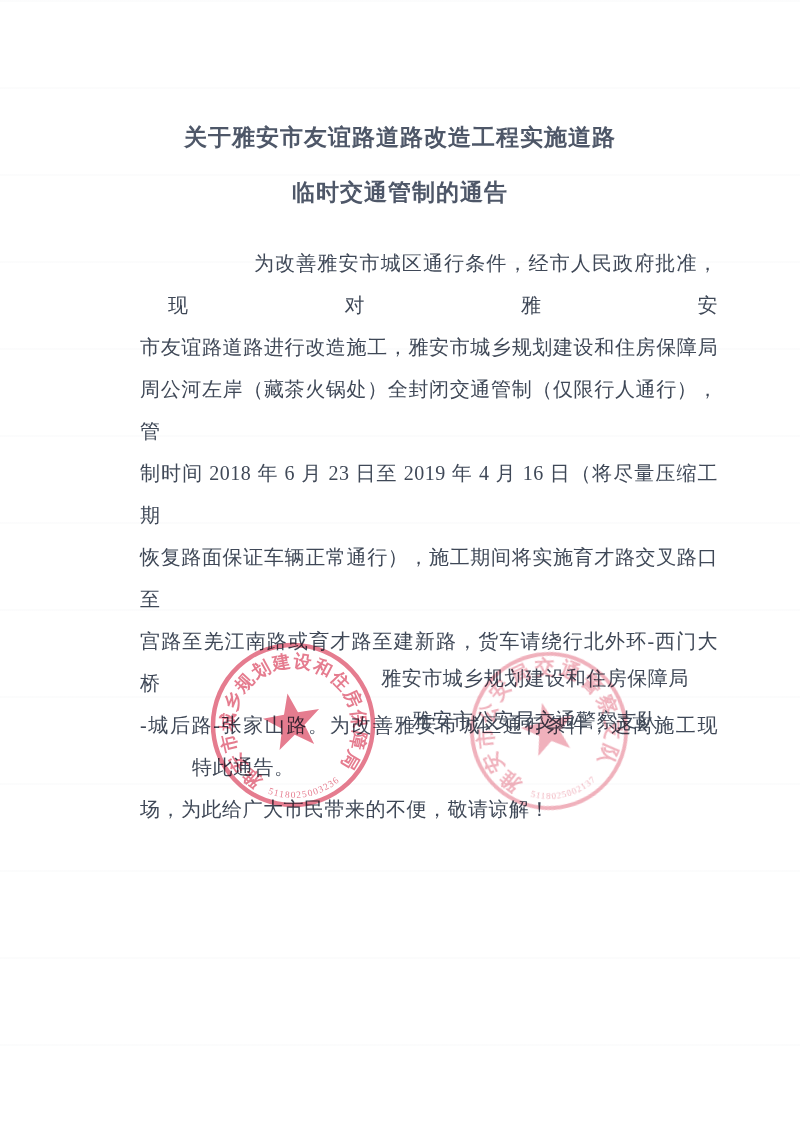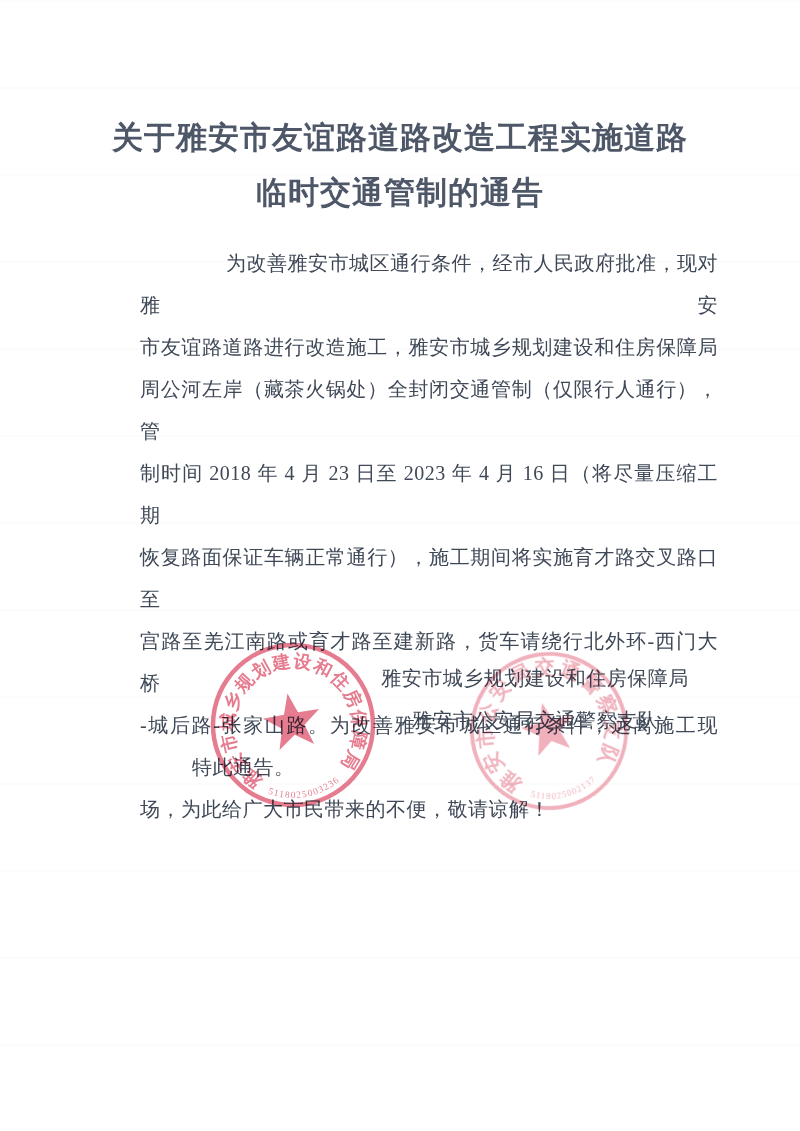--- a/index.html
+++ b/index.html
@@ -14,32 +14,32 @@
     position: absolute; inset: 0; pointer-events: none;
     background:
       repeating-linear-gradient(180deg,
         rgba(185,192,200,0.05) 0px, rgba(185,192,200,0.05) 2px,
         rgba(255,255,255,0) 2px, rgba(255,255,255,0) 87px);
   }
   .title-block {
     position: absolute; top: 110px; left: 60px; right: 60px;
     text-align: center;
     color: #4e5768;
-    font-size: 31px; font-weight: bold;
+    font-size: 23px; font-weight: bold;
     line-height: 55px;
     letter-spacing: 1px;
   }
   .body-block {
     position: absolute; top: 242px; left: 140px; width: 578px;
     color: #3f4857;
     font-size: 20px; line-height: 42px;
     letter-spacing: 0.5px;
   }
   .bline { text-align: justify; text-align-last: justify; }
-  .bline.first { text-indent: 86px; }
+  .bline.first { text-indent: 86px; margin-left: 28px; }
   .bline.noj { text-align: left; text-align-last: auto; }
   .bline.closing { text-indent: 52px; }
   .signature-block {
     position: absolute; top: 657px; left: 375px; width: 320px;
     text-align: center;
     color: #3f4857;
     font-size: 20px; line-height: 42px;
     letter-spacing: 0.5px;
   }
   .seal {
@@ -61,21 +61,21 @@
 
 <div class="title-block">
   <div>关于雅安市友谊路道路改造工程实施道路</div>
   <div>临时交通管制的通告</div>
 </div>
 
 <div class="body-block">
   <div class="bline first">为改善雅安市城区通行条件，经市人民政府批准，现对雅安</div>
   <div class="bline">市友谊路道路进行改造施工，雅安市城乡规划建设和住房保障局</div>
   <div class="bline">周公河左岸（藏茶火锅处）全封闭交通管制（仅限行人通行），管</div>
-  <div class="bline">制时间 2018 年 4 月 23 日至 2023 年 4 月 16 日（将尽量压缩工期</div>
+  <div class="bline">制时间 2018 年 6 月 23 日至 2019 年 4 月 16 日（将尽量压缩工期</div>
   <div class="bline">恢复路面保证车辆正常通行），施工期间将实施育才路交叉路口至</div>
   <div class="bline">宫路至羌江南路或育才路至建新路，货车请绕行北外环-西门大桥</div>
   <div class="bline">-城后路-张家山路。为改善雅安市城区通行条件，远离施工现</div>
   <div class="bline noj closing">特此通告。</div>
   <div class="bline noj">场，为此给广大市民带来的不便，敬请谅解！</div>
 </div>
 
 <div class="signature-block">
   <div>雅安市城乡规划建设和住房保障局</div>
   <div>雅安市公安局交通警察支队</div>

